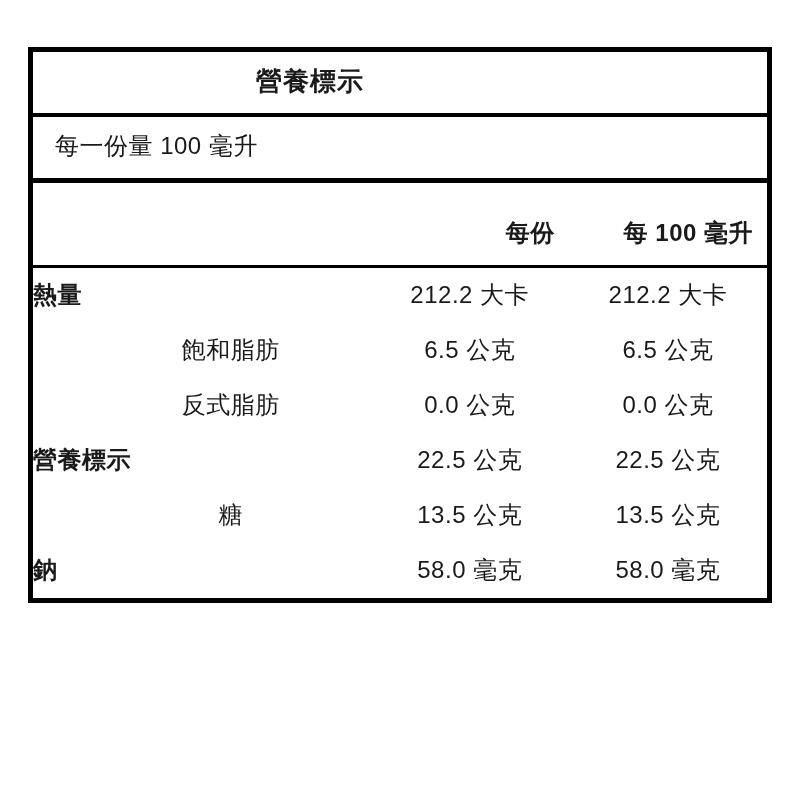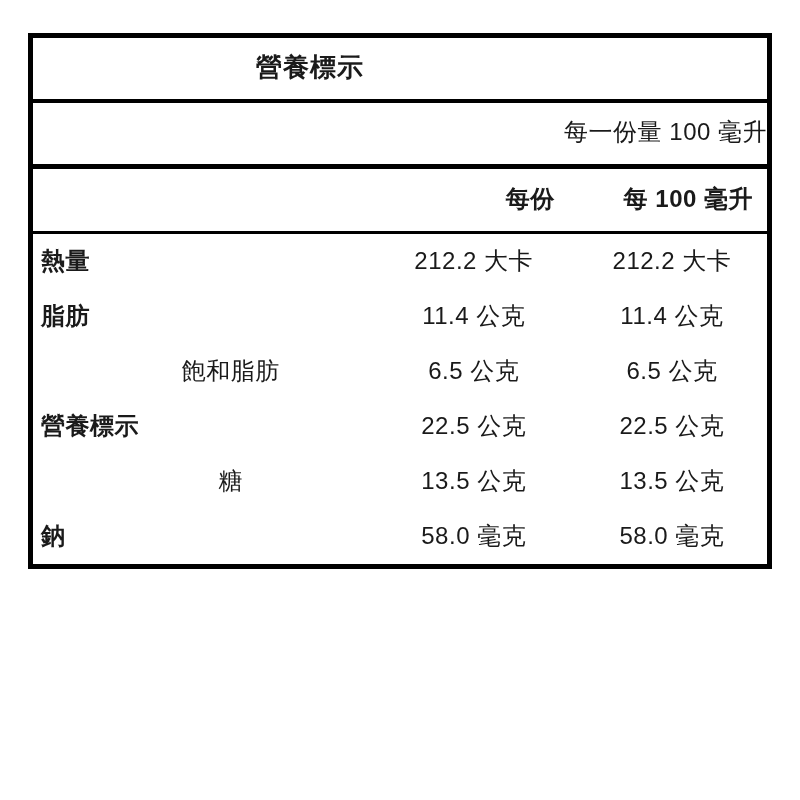--- a/index.html
+++ b/index.html
@@ -11,21 +11,21 @@
     width: 800px;
     height: 800px;
     font-family: "Liberation Sans", sans-serif;
     color: #1a1a1a;
     -webkit-font-smoothing: antialiased;
   }
 
   .label-wrap {
     position: absolute;
     left: 28px;
-    top: 33px;
+    top: 47px;
     width: 744px;
     box-sizing: border-box;
     border: 5px solid #000000;
     background: #ffffff;
   }
 
   
   .title-row {
     border-bottom: 4px solid #000000;
     padding: 12px 0 14px 0;
@@ -41,48 +41,48 @@
   
   .serving-block {
     border-bottom: 5px solid #000000;
     padding: 10px 0 12px 22px;
   }
   .serving-line {
     font-size: 24px;
     line-height: 1.62;
     font-weight: normal;
     letter-spacing: 0.5px;
-    text-align: right;
   }
 
   
   table.nutri {
     width: 100%;
     border-collapse: collapse;
     table-layout: fixed;
+    margin-top: 20px;
   }
   table.nutri col.c-name { width: 46%; }
   table.nutri col.c-serv { width: 27%; }
   table.nutri col.c-per  { width: 27%; }
 
   table.nutri thead th {
     font-size: 24px;
     font-weight: bold;
     text-align: right;
     padding: 14px 14px 16px 0;
     border-bottom: 3px solid #000000;
     letter-spacing: 0.5px;
   }
   table.nutri thead th.blank {
     border-bottom: 3px solid #000000;
   }
 
   table.nutri tbody td {
     font-size: 24px;
-    padding: 11px 0 12px 8px;
+    padding: 11px 0 12px 0;
     letter-spacing: 0.5px;
     vertical-align: middle;
   }
   td.name {
     text-align: left;
     padding-left: 22px;
     font-weight: bold;
   }
   td.name.sub {
     font-weight: normal;
@@ -120,28 +120,28 @@
         <th>每 100 毫升</th>
       </tr>
     </thead>
     <tbody id="nutri-body">
         <tr>
           <td class="name">熱量</td>
           <td class="val">212.2 大卡</td>
           <td class="val">212.2 大卡</td>
         </tr>
         <tr>
-          <td class="name">脂肪</td>
-          <td class="val">11.4 公克</td>
-          <td class="val">11.4 公克</td>
-        </tr>
-        <tr>
           <td class="name sub">飽和脂肪</td>
           <td class="val">6.5 公克</td>
           <td class="val">6.5 公克</td>
+        </tr>
+        <tr>
+          <td class="name sub">反式脂肪</td>
+          <td class="val">0.0 公克</td>
+          <td class="val">0.0 公克</td>
         </tr>
         <tr>
           <td class="name">營養標示</td>
           <td class="val">22.5 公克</td>
           <td class="val">22.5 公克</td>
         </tr>
         <tr>
           <td class="name sub">糖</td>
           <td class="val">13.5 公克</td>
           <td class="val">13.5 公克</td>

